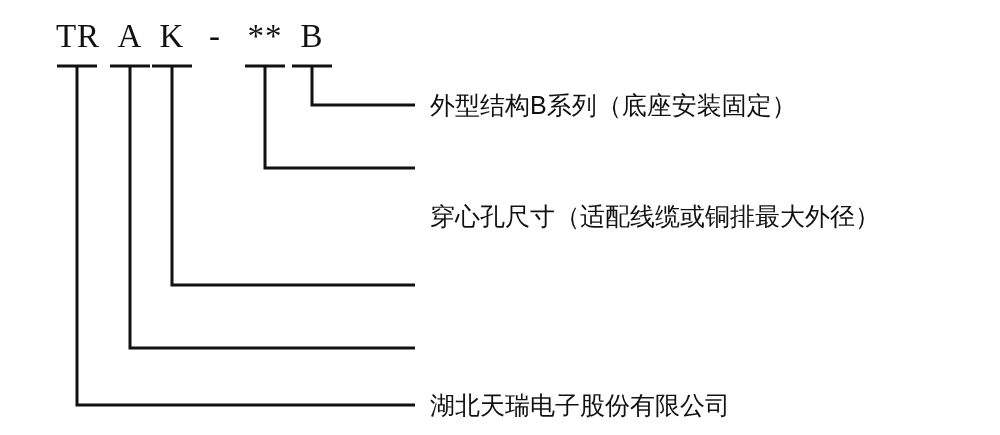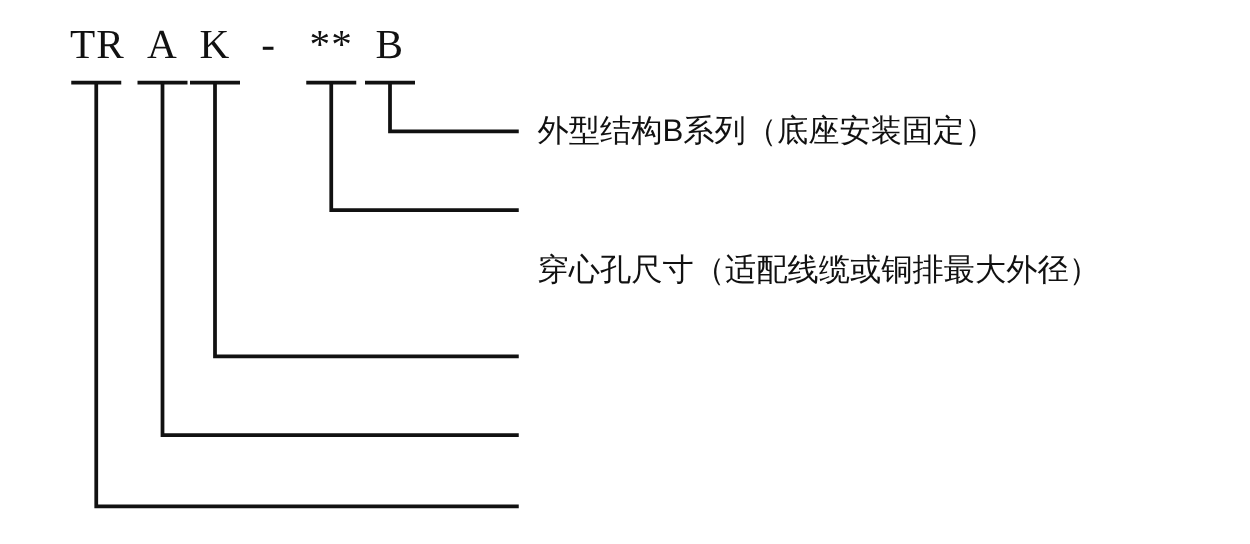--- a/index.html
+++ b/index.html
@@ -95,14 +95,15 @@
         <path d="M 312 66 L 312 105 L 415 105" fill="none" stroke="#111111" stroke-width="3" stroke-linecap="butt" stroke-linejoin="miter"></path>
         <path d="M 265 66 L 265 168 L 415 168" fill="none" stroke="#111111" stroke-width="3" stroke-linecap="butt" stroke-linejoin="miter"></path>
         <path d="M 172 66 L 172 285 L 415 285" fill="none" stroke="#111111" stroke-width="3" stroke-linecap="butt" stroke-linejoin="miter"></path>
         <path d="M 130 66 L 130 348 L 415 348" fill="none" stroke="#111111" stroke-width="3" stroke-linecap="butt" stroke-linejoin="miter"></path>
         <path d="M 77 66 L 77 405 L 415 405" fill="none" stroke="#111111" stroke-width="3" stroke-linecap="butt" stroke-linejoin="miter"></path>
       </g>
   </svg>
 
   <div class="desc-label row-0">外型结构B系列（底座安装固定）</div>
   <div class="desc-label row-1">穿心孔尺寸（适配线缆或铜排最大外径）</div>
+  <div class="desc-label row-4">湖北天瑞电子股份有限公司</div>
 
 </div>
 
 </body></html>

